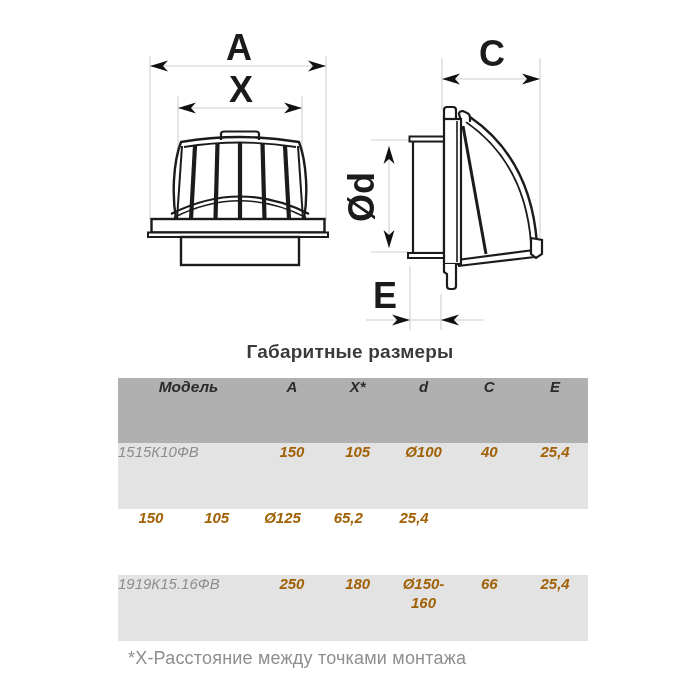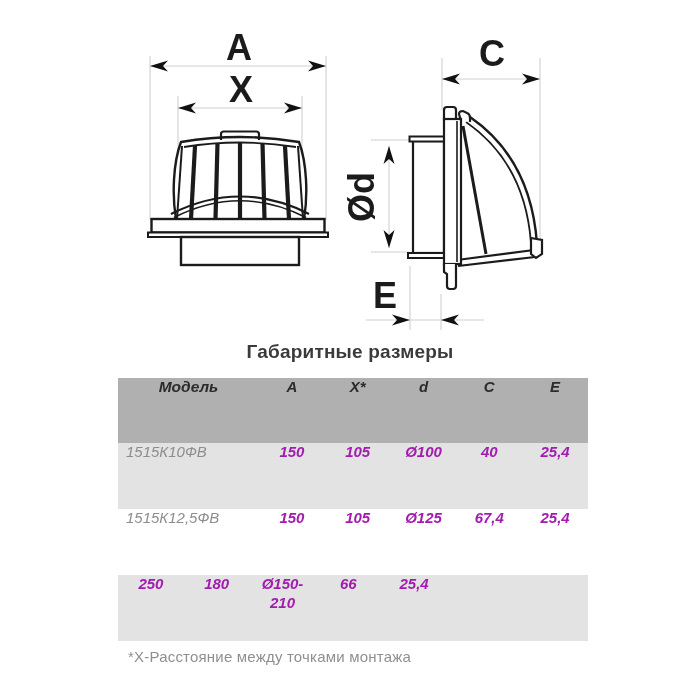--- a/index.html
+++ b/index.html
@@ -17,25 +17,25 @@
   .spec-table{position:absolute;top:378px;left:118px;width:470px;font-size:15px;}
   .t-row{display:flex;align-items:flex-start;width:100%;font-style:italic;}
   .t-head{height:65px;background:#b0b0b1;}
   .t-body{height:66px;}
   .bg-gray{background:#e3e3e4;}
   .bg-white{background:#ffffff;}
   .c-model{width:30%;box-sizing:border-box;}
   .c-val{width:14%;text-align:center;line-height:1.25;}
   .t-head .c-model{text-align:center;font-weight:bold;color:#2b2b2b;font-size:15.5px;}
   .t-head .c-val{font-weight:bold;color:#2b2b2b;}
-  .t-body .c-model{text-align:left;padding-left:8px;color:#8d8d8d;font-weight:normal;}
-  .t-body .c-val{font-weight:bold;color:#a21caf;}
+  .t-body .c-model{text-align:left;color:#8d8d8d;font-weight:normal;}
+  .t-body .c-val{font-weight:bold;color:#a16207;}
   .footnote{
     position:absolute;top:648px;left:128px;
-    font-size:15px;color:#8f8f8f;letter-spacing:.2px;
+    font-size:18px;color:#8f8f8f;letter-spacing:.2px;
   }
 </style>
 </head>
 <body>
 
 <div class="drawing-wrap">
 <svg width="700" height="348" viewBox="0 0 700 348" xmlns="http://www.w3.org/2000/svg">
 
   <g stroke="#cfcfcf" stroke-width="1.1">
 
@@ -148,31 +148,31 @@
   <div class="t-row t-body bg-gray">
     <div class="c-model">1515К10ФВ</div>
     <div class="c-val">150</div>
     <div class="c-val">105</div>
     <div class="c-val">Ø100</div>
     <div class="c-val">40</div>
     <div class="c-val">25,4</div>
   </div>
 
   <div class="t-row t-body bg-white">
-    <div class="c-model">1515К12,5ФВ</div>
     <div class="c-val">150</div>
     <div class="c-val">105</div>
     <div class="c-val">Ø125</div>
-    <div class="c-val">67,4</div>
+    <div class="c-val">65,2</div>
     <div class="c-val">25,4</div>
   </div>
 
   <div class="t-row t-body bg-gray">
+    <div class="c-model">1919К15.16ФВ</div>
     <div class="c-val">250</div>
     <div class="c-val">180</div>
-    <div class="c-val">Ø150-210</div>
+    <div class="c-val">Ø150-160</div>
     <div class="c-val">66</div>
     <div class="c-val">25,4</div>
   </div>
 
 </div>
 
 <div class="footnote">*Х-Расстояние между точками монтажа</div>
 
 </body></html>

